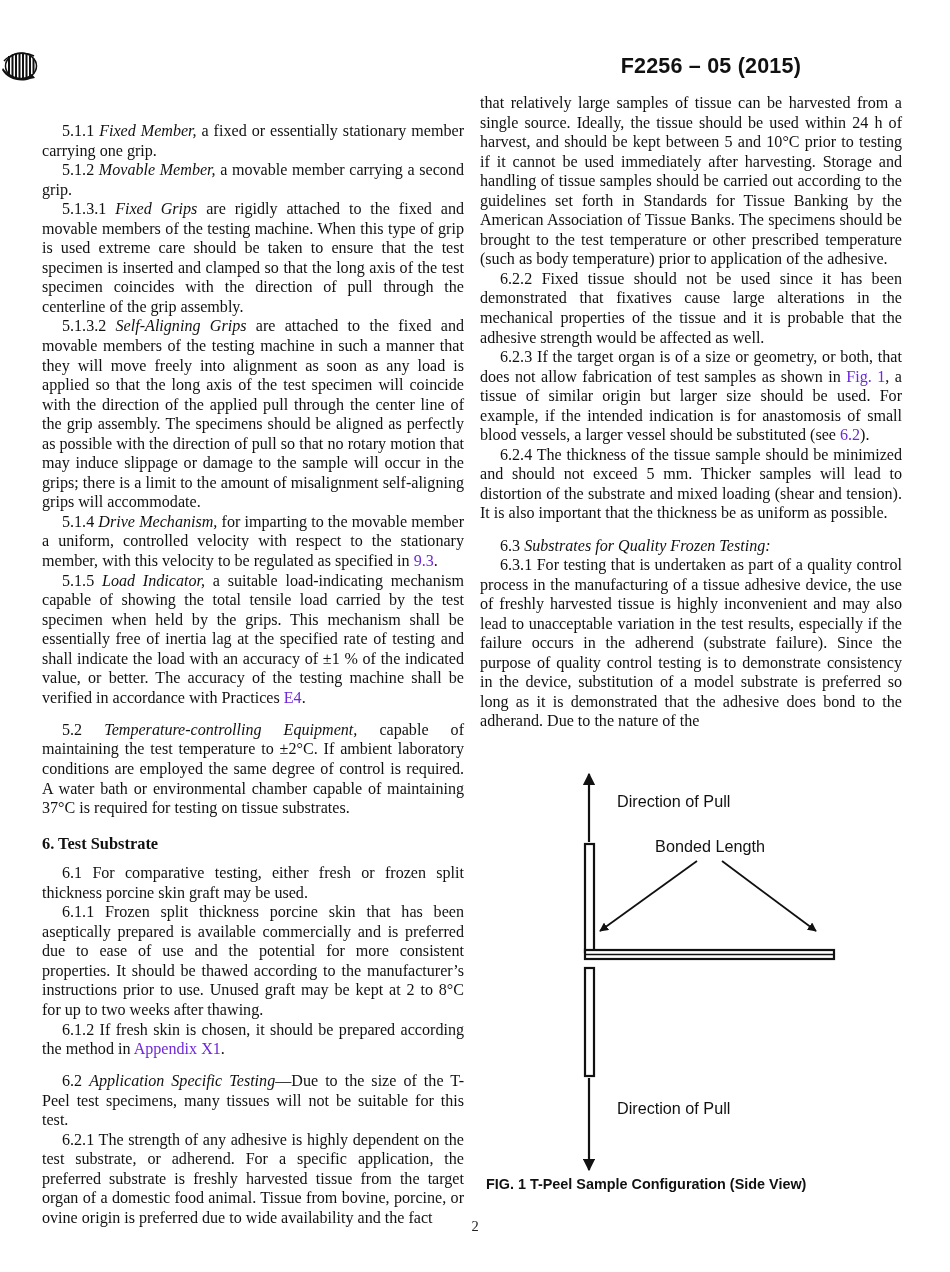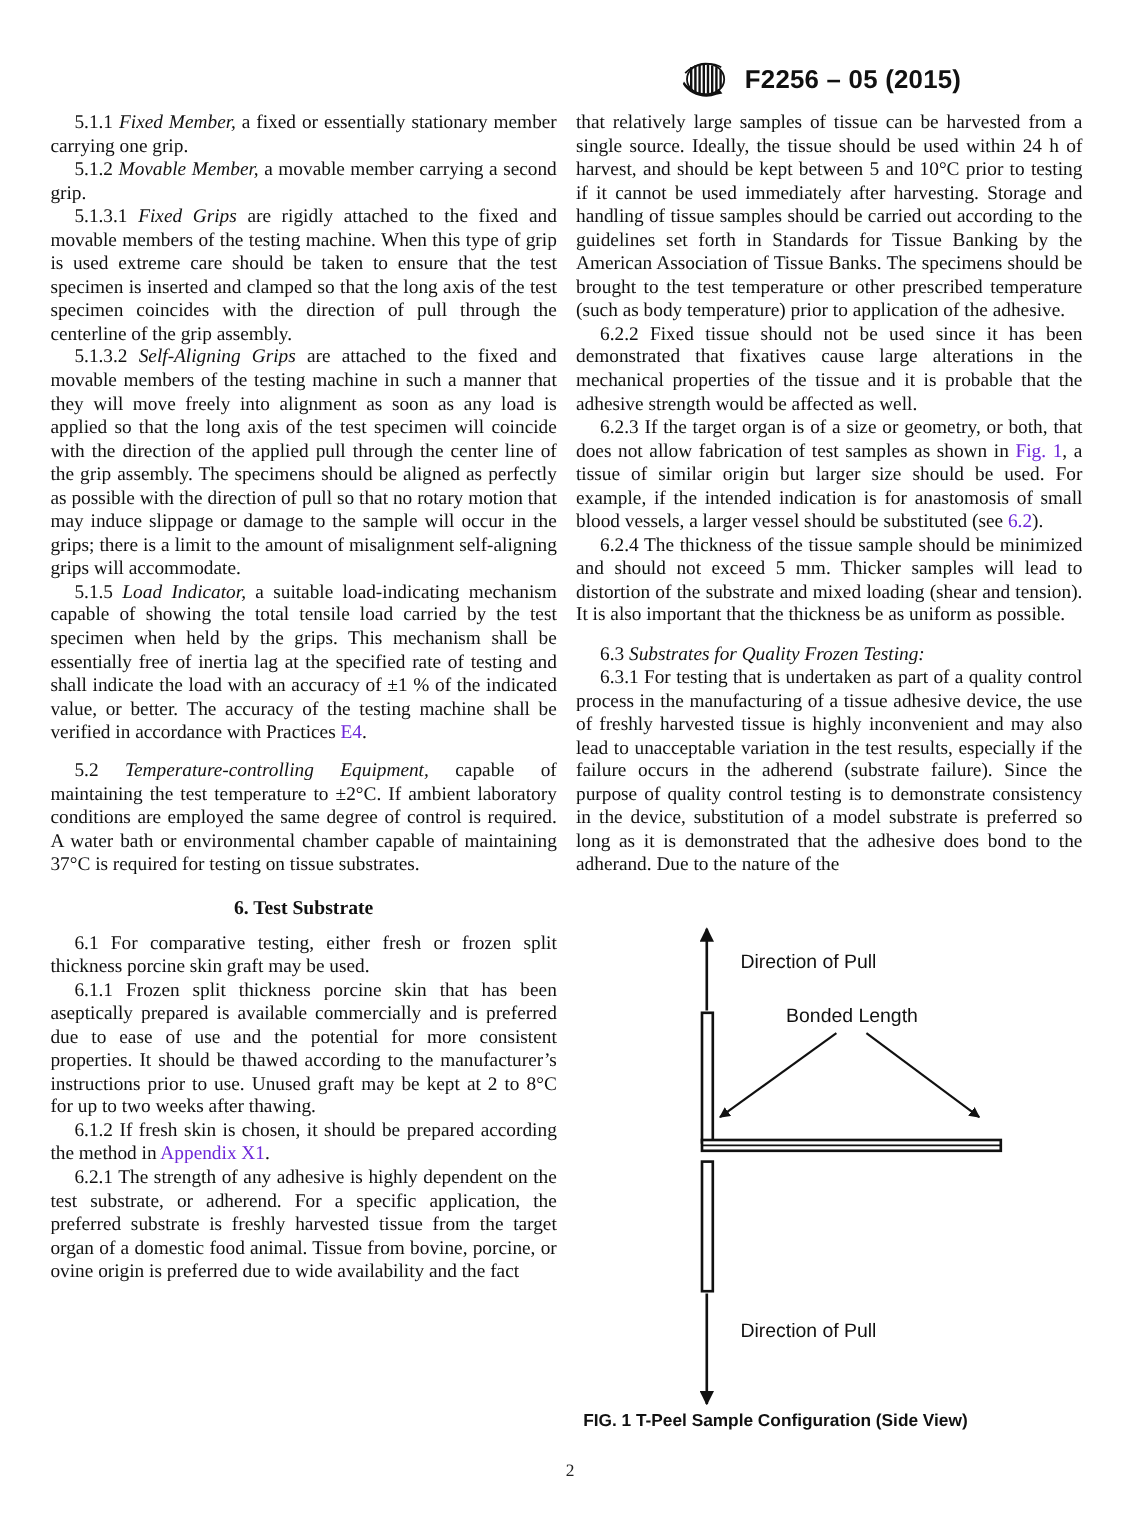--- a/index.html
+++ b/index.html
@@ -19,21 +19,21 @@
 
   
   .header {
     position: absolute;
     top: 46px;
     left: 0;
     width: 801px;
     height: 40px;
     display: flex;
     align-items: center;
-    justify-content: flex-end;
+    justify-content: space-between;
     gap: 12px;
   }
   .astm-logo {
     width: 42px;
     height: 30px;
     display: block;
   }
   .header-title {
     font-family: "Liberation Sans", "DejaVu Sans", sans-serif;
     font-weight: bold;
@@ -47,38 +47,38 @@
   .col {
     position: absolute;
     top: 93px;
     width: 422px;
     font-size: 16.1px;
     line-height: 19.55px;
     text-align: justify;
     text-justify: inter-word;
     hyphens: manual;
   }
-  .col-left  { left: 42px; }
+  .col-left  { left: 42px; margin-top: 28px; }
   .col-right { left: 480px; }
 
   .col p {
     margin: 0;
     text-indent: 20px;
   }
   .col p.noindent { text-indent: 0; }
   .col p.spaced { margin-top: 12.5px; }
 
   h2.section-head {
     font-family: "Liberation Serif", "DejaVu Serif", serif;
     font-weight: bold;
     font-size: 16.4px;
     line-height: 19.5px;
     margin: 16px 0 10px 0;
     text-indent: 0;
-    text-align: center;
+    text-align: left;
   }
 
   i, em { font-style: italic; }
   .xref { color: #6d28d9; }
 
   
   .figure {
     position: absolute;
     left: 500px;
     top: 762px;
@@ -141,33 +141,35 @@
 
     <p><span>5.1.1</span> <i>Fixed Member,</i><span> a fixed or essentially stationary member carrying one grip.</span></p>
 
     <p><span>5.1.2</span> <i>Movable Member,</i><span> a movable member carrying a second grip.</span></p>
 
 
     <p><span>5.1.3.1</span> <i>Fixed Grips</i><span> are rigidly attached to the fixed and movable members of the testing machine. When this type of grip is used extreme care should be taken to ensure that the test specimen is inserted and clamped so that the long axis of the test specimen coincides with the direction of pull through the centerline of the grip assembly.</span></p>
 
     <p><span>5.1.3.2</span> <i>Self-Aligning Grips</i><span> are attached to the fixed and movable members of the testing machine in such a manner that they will move freely into alignment as soon as any load is applied so that the long axis of the test specimen will coincide with the direction of the applied pull through the center line of the grip assembly. The specimens should be aligned as perfectly as possible with the direction of pull so that no rotary motion that may induce slippage or damage to the sample will occur in the grips; there is a limit to the amount of misalignment self-aligning grips will accommodate.</span></p>
 
+    <p><span>5.1.4</span> <i>Drive Mechanism,</i><span> for imparting to the movable member a uniform, controlled velocity with respect to the stationary member, with this velocity to be regulated as specified in </span><span class="xref">9.3</span><span>.</span></p>
 
     <p><span>5.1.5</span> <i>Load Indicator,</i><span> a suitable load-indicating mechanism capable of showing the total tensile load carried by the test specimen when held by the grips. This mechanism shall be essentially free of inertia lag at the specified rate of testing and shall indicate the load with an accuracy of ±1 % of the indicated value, or better. The accuracy of the testing machine shall be verified in accordance with Practices </span><span class="xref">E4</span><span>.</span></p>
 
     <p class="spaced"><span>5.2</span> <i>Temperature-controlling Equipment,</i><span> capable of maintaining the test temperature to ±2°C. If ambient laboratory conditions are employed the same degree of control is required. A water bath or environmental chamber capable of maintaining 37°C is required for testing on tissue substrates.</span></p>
 
     <h2 class="section-head">6.  Test Substrate</h2>
 
     <p><span>6.1</span><span> For comparative testing, either fresh or frozen split thickness porcine skin graft may be used.</span></p>
 
     <p><span>6.1.1</span><span> Frozen split thickness porcine skin that has been aseptically prepared is available commercially and is preferred due to ease of use and the potential for more consistent properties. It should be thawed according to the manufacturer’s instructions prior to use. Unused graft may be kept at 2 to 8°C for up to two weeks after thawing.</span></p>
 
     <p><span>6.1.2</span><span>  If fresh skin is chosen, it should be prepared according the method in </span><span class="xref">Appendix X1</span><span>.</span></p>
 
+    <p class="spaced"><span>6.2</span> <i>Application Specific Testing</i><span>—Due to the size of the T-Peel test specimens, many tissues will not be suitable for this test.</span></p>
 
     <p><span>6.2.1</span><span> The strength of any adhesive is highly dependent on the test substrate, or adherend. For a specific application, the preferred substrate is freshly harvested tissue from the target organ of a domestic food animal. Tissue from bovine, porcine, or ovine origin is preferred due to wide availability and the fact</span></p>
   </div>
 
   <div class="col col-right">
 
     <p class="noindent"><span>that relatively large samples of tissue can be harvested from a single source. Ideally, the tissue should be used within 24 h of harvest, and should be kept between 5 and 10°C prior to testing if it cannot be used immediately after harvesting. Storage and handling of tissue samples should be carried out according to the guidelines set forth in Standards for Tissue Banking by the American Association of Tissue Banks. The specimens should be brought to the test temperature or other prescribed temperature (such as body temperature) prior to application of the adhesive.</span></p>
 
     <p><span>6.2.2</span><span> Fixed tissue should not be used since it has been demonstrated that fixatives cause large alterations in the mechanical properties of the tissue and it is probable that the adhesive strength would be affected as well.</span></p>
 

